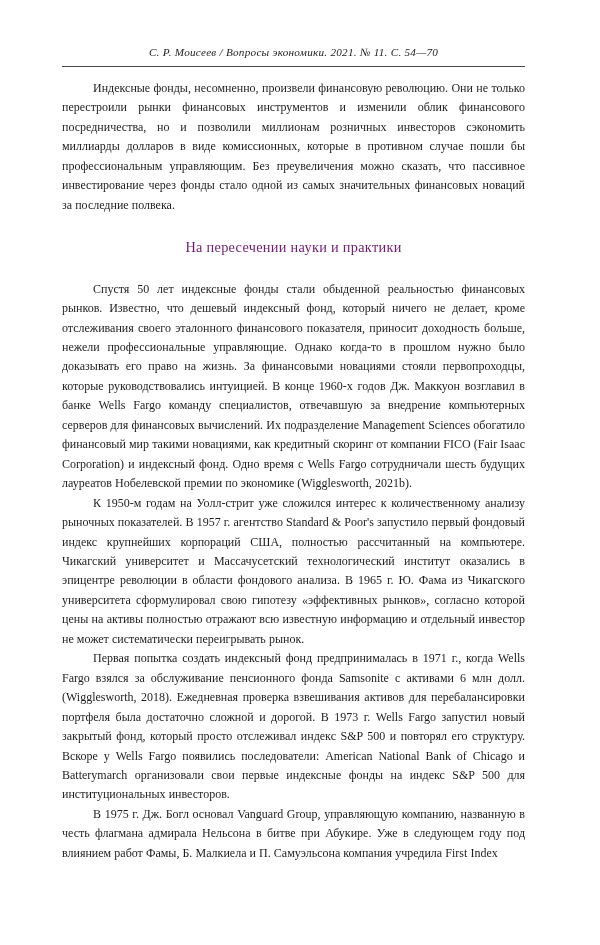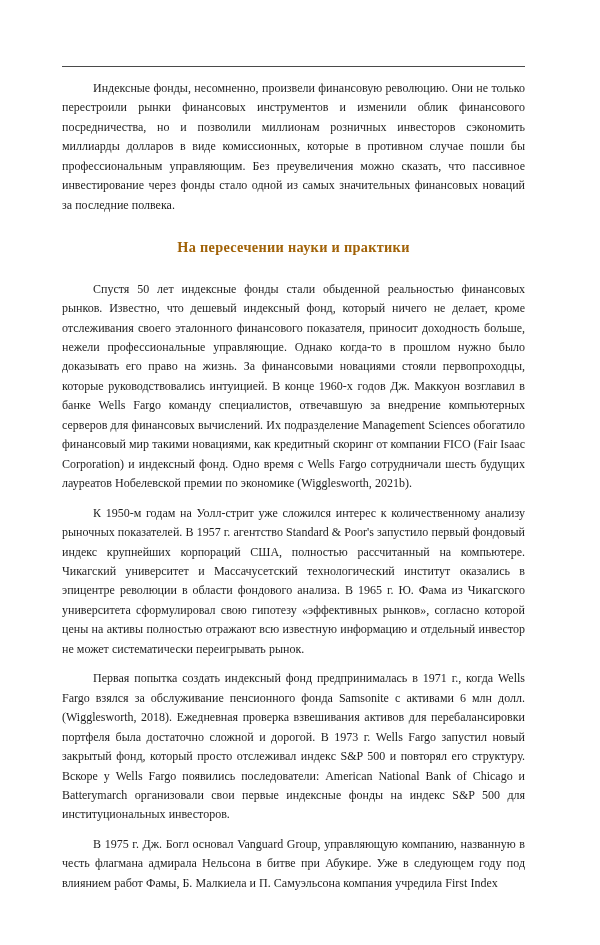--- a/index.html
+++ b/index.html
@@ -58,54 +58,55 @@
     text-justify: inter-word;
     font-size: 12px;
     line-height: 19.45px;
     text-indent: 31px;
     color: #1d1d1d;
     -webkit-hyphens: manual;
     hyphens: manual;
     word-spacing: 0.1px;
   }
   p.body-par + p.body-par {
-    margin-top: 10px;
+    margin-top: 0;
   }
 
   
   h2.section-heading {
     margin: 0;
     padding: 0;
     font-size: 14.3px;
-    font-weight: bold;
+    font-weight: normal;
     text-align: center;
     text-indent: 0;
     letter-spacing: 0.3px;
     line-height: 19.45px;
-    color: #a16207;
+    color: #701a75;
   }
   .gap-before-heading { height: 23px; }
   .gap-after-heading  { height: 22px; }
 
   
   .folio {
     position: absolute;
     left: 62px;
     top: 886px;
     width: 463px;
     text-align: right;
     font-size: 12.4px;
     color: #242424;
   }
 </style>
 </head>
 <body>
 
 <div id="page">
 
+  <div class="running-head">С. Р. Моисеев / Вопросы экономики. 2021. № 11. С. 54—70</div>
 
   <div class="head-rule"></div>
 
   <div class="column">
 
     <p class="body-par">Индексные фонды, несомненно, произвели финансовую револю­цию. Они не только перестроили рынки финансовых инструментов и изменили облик финансового посредничества, но и позволили мил­лионам розничных инвесторов сэкономить миллиарды долларов в виде комиссионных, которые в противном случае пошли бы профессиональ­ным управляющим. Без преувеличения можно сказать, что пассивное инвестирование через фонды стало одной из самых значительных финансовых новаций за последние полвека.</p>
 
     <div class="gap-before-heading"></div>
 
     <h2 class="section-heading">На пересечении науки и практики</h2>

